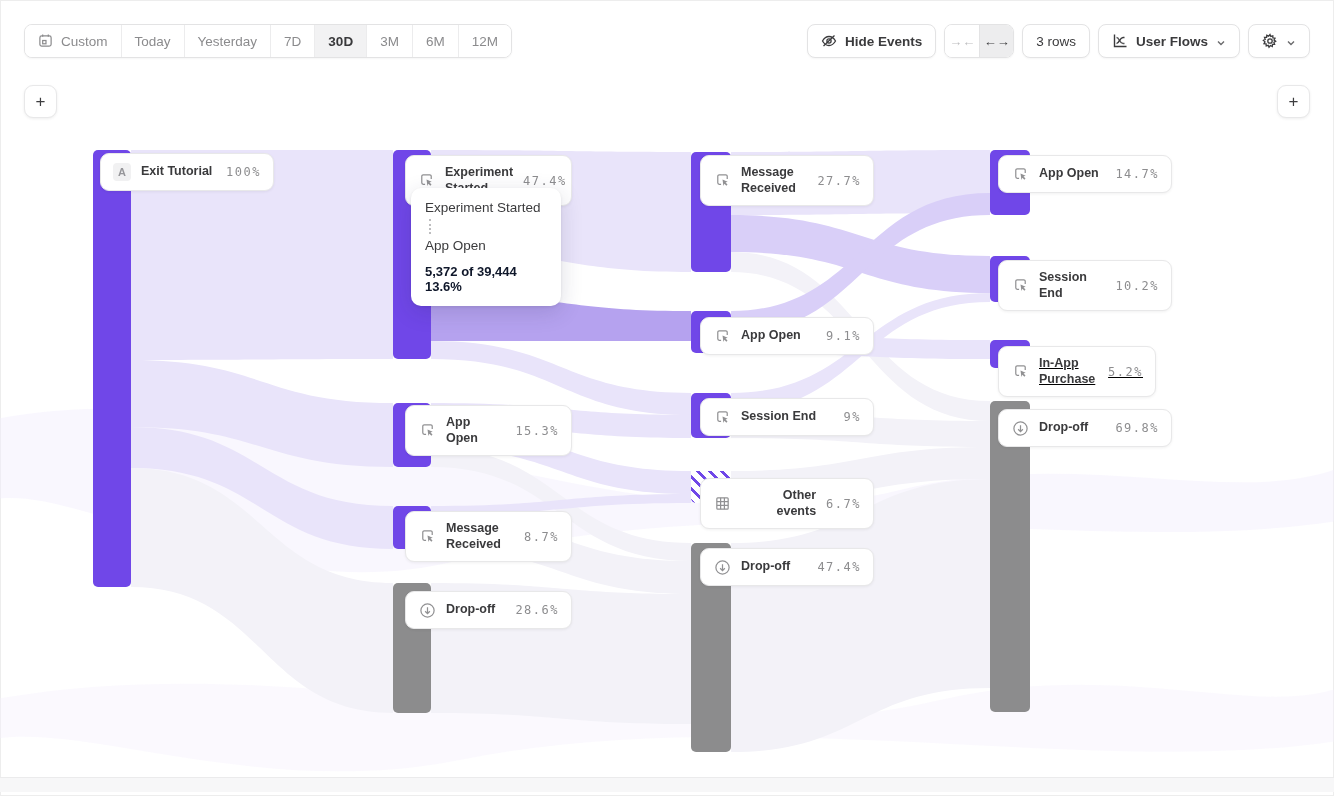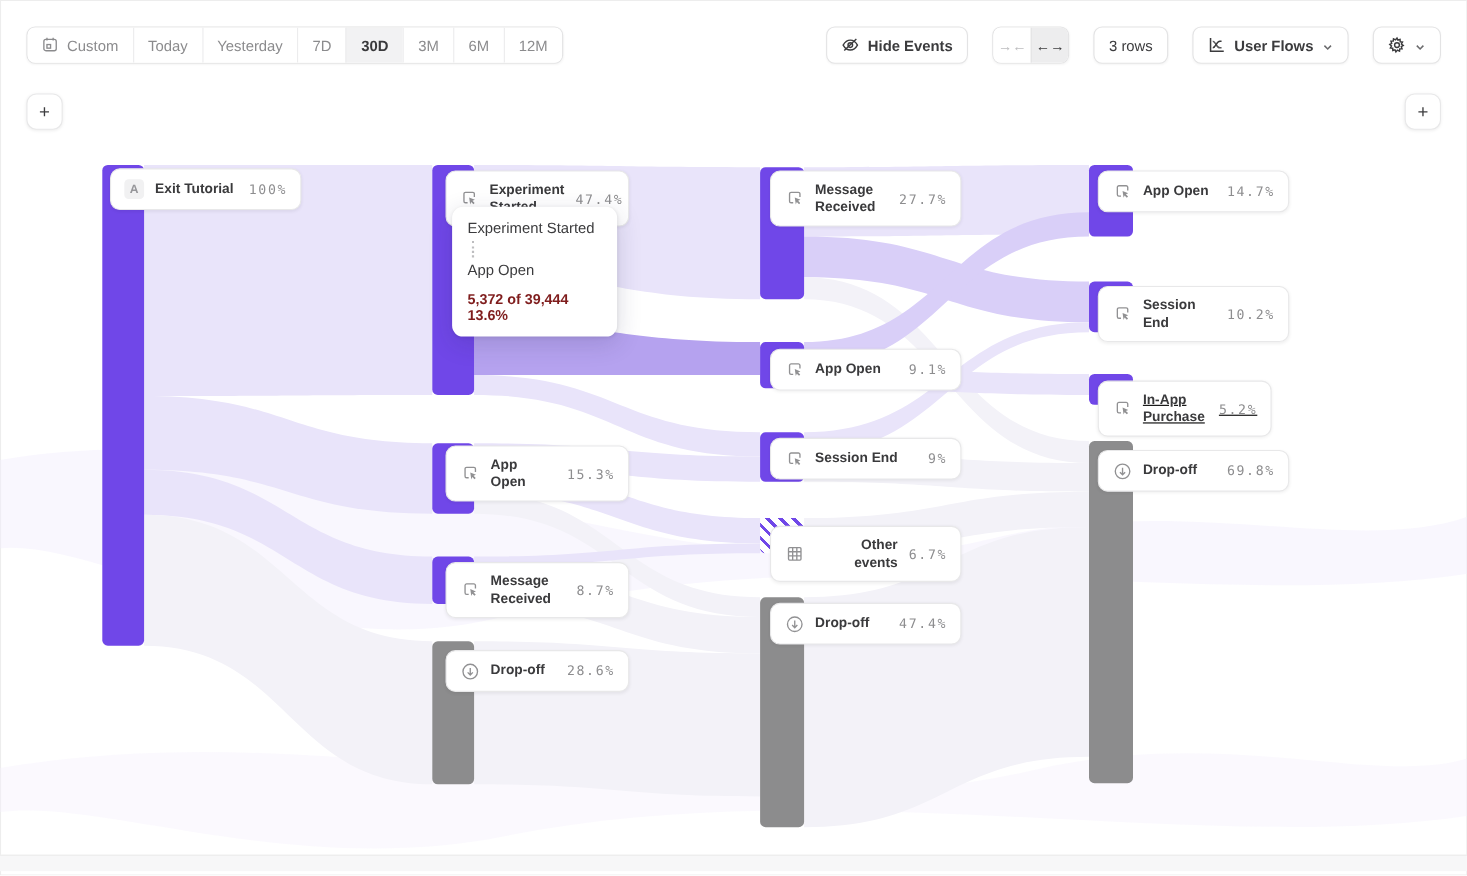--- a/index.html
+++ b/index.html
@@ -12,21 +12,21 @@
   .toolbar { position:absolute; top:24px; left:24px; right:24px; height:34px;
              display:flex; justify-content:space-between; align-items:center; z-index:10; }
   .btn-group { display:flex; align-items:stretch; height:34px; background:#fff;
                border:1px solid #e3e3e4; border-radius:8px; overflow:hidden;
                box-shadow:0 1px 2px rgba(0,0,0,.04); }
   .btn-group .seg { display:flex; align-items:center; gap:7px; padding:0 13px;
                     font-size:13.5px; color:#8b8b8d; cursor:pointer; border-left:1px solid #ececed;
                     background:#fff; white-space:nowrap;justify-content:flex-end; }
   .btn-group .seg:first-child { border-left:none; }
   .btn-group .seg.active { background:#f2f2f3; color:#39393b; font-weight:700; }
-  .tb-right { display:flex; gap:22px; align-items:flex-end; }
+  .tb-right { display:flex; gap:8px; align-items:flex-end; }
   .tb-btn { display:flex; align-items:center; gap:8px; height:34px; padding:0 13px;
             background:#fff; border:1px solid #e3e3e4; border-radius:8px;
             font-size:13.5px; color:#3b3b3d; font-weight:600; cursor:pointer;
             box-shadow:0 1px 2px rgba(0,0,0,.04); white-space:nowrap; }
   .seg2 { display:flex; height:34px; border:1px solid #e3e3e4; border-radius:8px;
           overflow:hidden; box-shadow:0 1px 2px rgba(0,0,0,.04); }
   .seg2 .cell { width:34px; display:flex; align-items:center; justify-content:center;
                 font-size:13px; cursor:pointer; background:#fff; }
   .seg2 .cell.disabled { color:#bdbdbf; }
   .seg2 .cell.on { background:#ededee; color:#3b3b3d; border-left:1px solid #e3e3e4; }
@@ -62,21 +62,21 @@
   .badge-a { width:18px; height:18px; background:#f1f1f2; border-radius:4px; color:#96969a;
              font-size:11px; font-weight:700; display:flex; align-items:center; justify-content:center; }
   .node-icon { width:18px; height:18px; display:flex; align-items:center; justify-content:center; }
 
   
   .tooltip { position:absolute; left:411px; top:188px; width:150px; z-index:4;
              background:#fff; border-radius:10px; padding:12px 14px;
              box-shadow:0 6px 22px rgba(40,35,80,.16), 0 1px 3px rgba(0,0,0,.08); }
   .tooltip .ev { font-size:13.5px; color:#3b3b3d; }
   .tooltip .dots { height:15px; border-left:2px dotted #bdbdbf; margin:4px 0 4px 4px; }
-  .tooltip .stats { margin-top:11px; font-size:13px; font-weight:700; color:#7f1d1d; }
+  .tooltip .stats { margin-top:11px; font-size:13px; font-weight:700; color:#0f172a; }
 
   
   .footer-bar { position:absolute; left:0; right:0; bottom:4px; height:15px;
                 background:#f7f7f8; border-top:1px solid #ebebec; z-index:5; }
 </style>
 </head>
 <body>
 
 <div id="app">
 

